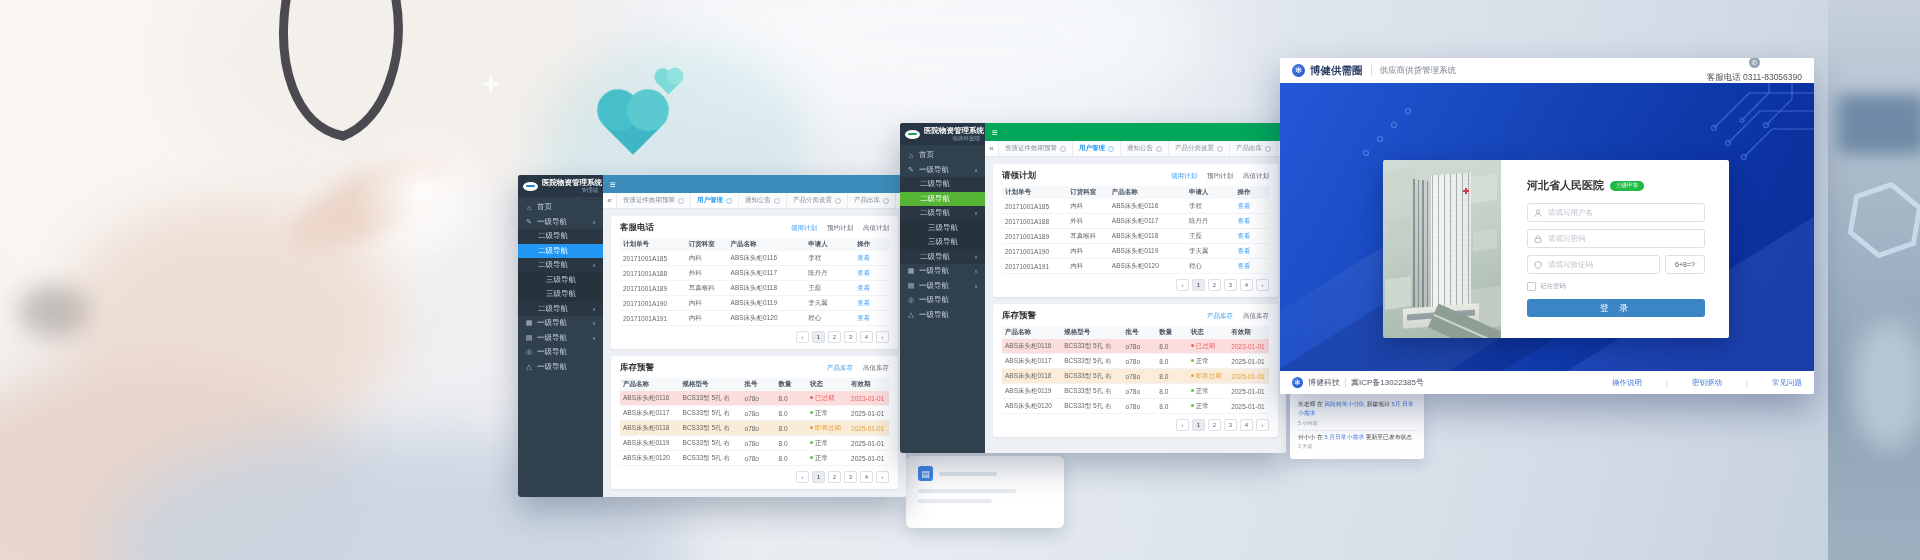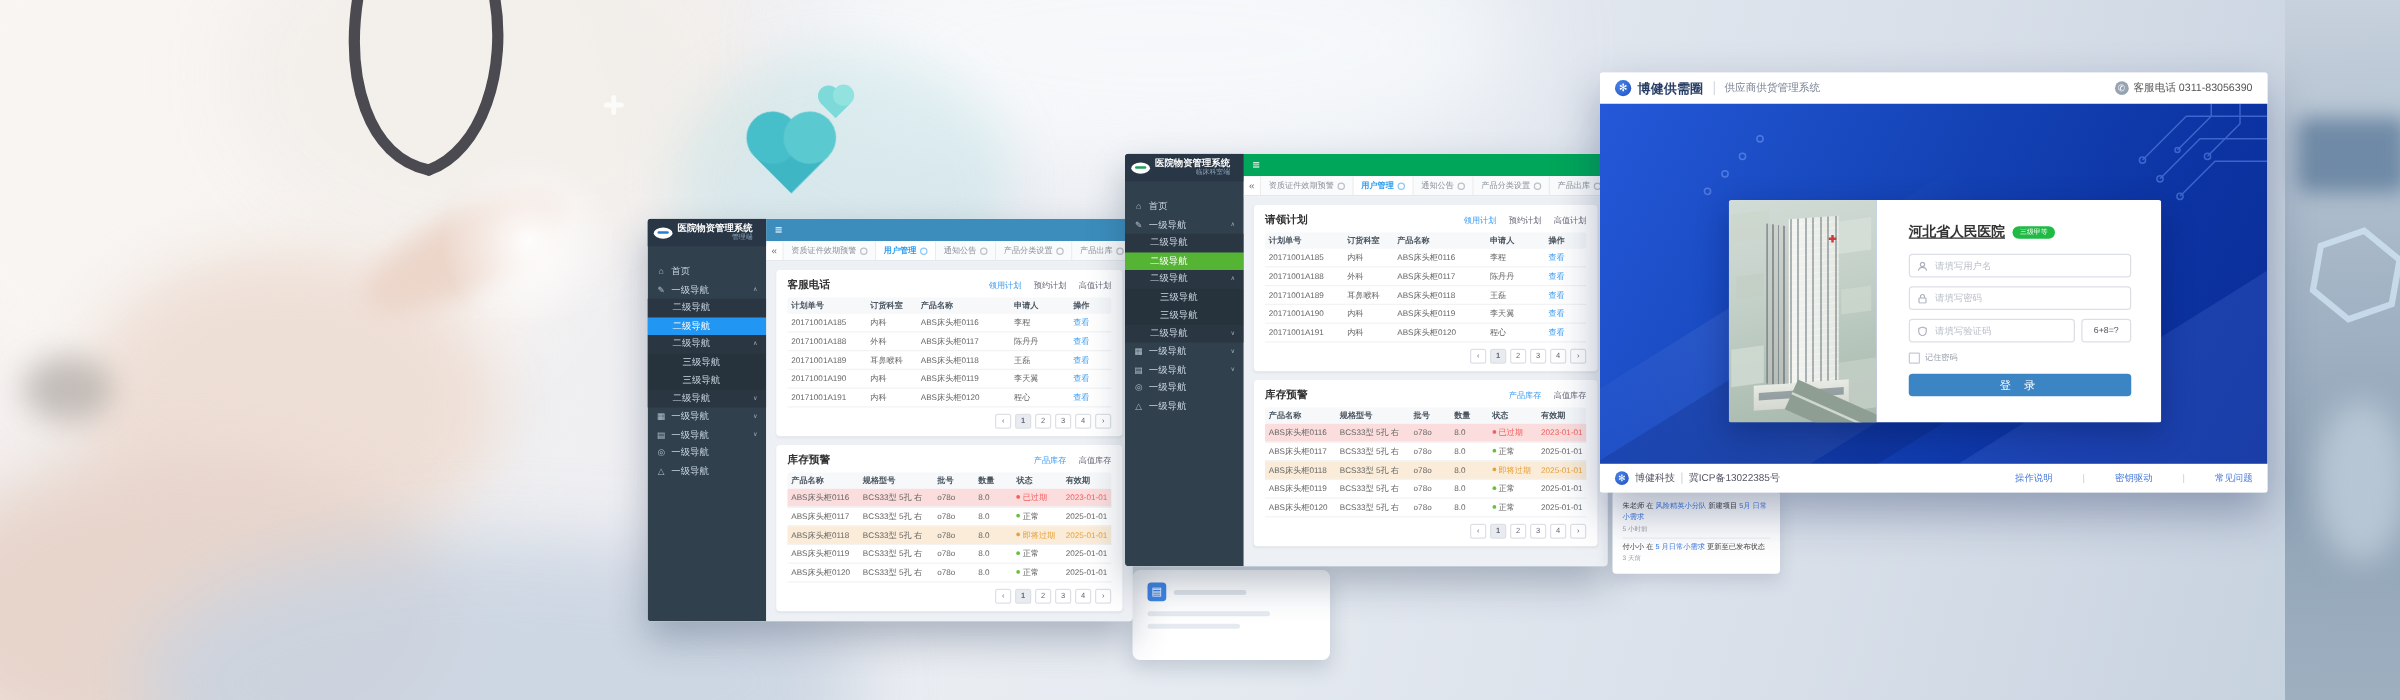--- a/index.html
+++ b/index.html
@@ -37,21 +37,21 @@
     background:linear-gradient(180deg,#c6d1dc 0%,#a3b4c5 38%,#8da2b5 70%,#9cadbe 100%);opacity:.95;}
   .rblob1{left:1838px;top:94px;width:88px;height:60px;background:#5f7d9c;filter:blur(8px);opacity:.8;border-radius:8px;}
   .rblob2{left:1852px;top:320px;width:74px;height:130px;background:#b7c6d4;filter:blur(12px);}
   .hexa{position:absolute;left:1845px;top:180px;opacity:.85;transform:rotate(10deg);}
 
   
   .win{position:absolute;display:flex;background:#fff;border-radius:3px;overflow:hidden;
     box-shadow:0 14px 30px rgba(30,50,80,.30);}
   #win1{left:518px;top:175px;width:388px;height:322px;z-index:2;}
   #win2{left:900px;top:123px;width:386px;height:330px;z-index:3;}
-  .side{width:95px;flex-shrink:0;background:#30404d;color:#c9d4e0;display:flex;flex-direction:column;gap:10px;}
+  .side{width:85px;flex-shrink:0;background:#30404d;color:#c9d4e0;display:flex;flex-direction:column;}
   .logo-zone{height:22px;background:#283645;display:flex;align-items:center;padding:0 5px;gap:4px;flex-shrink:0;}
   .logo-oval{width:15px;height:9px;border-radius:50%;background:#fff;display:flex;align-items:center;justify-content:center;flex-shrink:0;}
   .logo-oval i{display:block;width:9px;height:2.5px;border-radius:2px;}
   .mark-blue{background:#2a7fc9;}
   .mark-green{background:#1fa05a;}
   .brand-col{display:flex;flex-direction:column;line-height:1.2;min-width:0;}
   .brand-t{font-size:7.5px;font-weight:bold;color:#fff;white-space:nowrap;}
   .brand-s{font-size:5.5px;color:#8ea6bd;text-align:right;}
   .menu{padding-top:3px;font-size:7.5px;flex:1;}
   .mi{height:14.5px;display:flex;align-items:center;gap:4px;padding:0 7px;white-space:nowrap;}
@@ -97,21 +97,21 @@
 
   
   #win3{position:absolute;left:1280px;top:58px;width:534px;height:336px;z-index:5;border-radius:2px;overflow:hidden;
     box-shadow:0 16px 36px rgba(20,40,90,.35);display:flex;flex-direction:column;background:#fff;}
   .lg-head{height:25px;background:#fff;display:flex;align-items:center;padding:0 12px;gap:5px;flex-shrink:0;}
   .lg-logo{width:13px;height:13px;border-radius:50%;background:radial-gradient(circle at 35% 35%,#4a85e8,#1d4fc0);
     color:#fff;font-size:8px;display:flex;align-items:center;justify-content:center;flex-shrink:0;}
   .lg-brand{font-size:10.5px;font-weight:bold;color:#2a3f66;}
   .lg-div{width:1px;height:11px;background:#d6dae2;margin:0 3px;}
   .lg-sys{font-size:8.5px;color:#7a8294;}
-  .lg-phone{margin-left:auto;display:flex;align-items:center;gap:4px;font-size:8.5px;color:#555;}
+  .lg-phone{margin-left:auto;display:flex;align-items:center;gap:4px;font-size:8.5px;color:#555;flex-direction:column;}
   .ph-ic{width:11px;height:11px;border-radius:50%;background:#97a3b3;color:#fff;font-size:7px;
     display:flex;align-items:center;justify-content:center;}
   .lg-body{position:relative;flex:1;overflow:hidden;
     background:linear-gradient(118deg,#2458d8 0%,#1545b8 40%,#0c33a2 75%,#0a2d96 100%);}
   .streak{position:absolute;transform:rotate(-32deg);}
   .st1{left:-70px;top:150px;width:430px;height:140px;
     background:linear-gradient(90deg,rgba(255,255,255,0),rgba(255,255,255,.07),rgba(255,255,255,0));}
   .st2{left:290px;top:170px;width:420px;height:170px;background:rgba(110,150,255,.16);}
   .st3{left:-120px;top:240px;width:420px;height:120px;background:rgba(0,10,60,.15);}
   .circuit{position:absolute;right:0;top:0;}
@@ -132,21 +132,21 @@
   .cross:before,.cross:after{content:"";position:absolute;background:#cf3b3b;}
   .cross:before{left:2px;top:0;width:2px;height:6px;}
   .cross:after{left:0;top:2px;width:6px;height:2px;}
   .podium{position:absolute;left:20px;top:146px;width:76px;height:20px;transform:skewY(-4deg);
     background:linear-gradient(180deg,#e8eae4,#d4d8d0);}
   .podium i{position:absolute;left:4px;top:6px;right:4px;height:6px;background:rgba(60,80,95,.45);}
   .road{position:absolute;right:-24px;bottom:-10px;width:96px;height:26px;background:#8f9e93;transform:rotate(24deg);}
   .road i{position:absolute;left:0;top:11px;width:100%;height:2px;background:#cfd8cf;}
   .lg-form{flex:1;background:#fff;padding:18px 24px 0 26px;}
   .hosp-row{display:flex;align-items:center;gap:6px;margin-bottom:10px;}
-  .hosp{font-size:11px;font-weight:bold;color:#333;text-decoration:underline;}
+  .hosp{font-size:11px;font-weight:bold;color:#333;}
   .badge{background:#21ba45;color:#fff;font-size:5.5px;padding:1.5px 6px;border-radius:7px;}
   .fld{height:17px;border:1px solid #dcdfe6;border-radius:3px;display:flex;align-items:center;
     padding:0 6px;gap:4px;margin-bottom:7px;}
   .fld svg{flex-shrink:0;}
   .fld input{border:none;outline:none;flex:1;min-width:0;font-size:7.5px;color:#333;background:transparent;
     font-family:Liberation Serif, serif;}
   .fld input::placeholder{color:#b9bfc9;}
   .code-row{display:flex;gap:5px;}
   .code-row .fld{flex:1;}
   .cap{width:38px;height:17px;border:1px solid #dcdfe6;border-radius:3px;display:flex;align-items:center;

